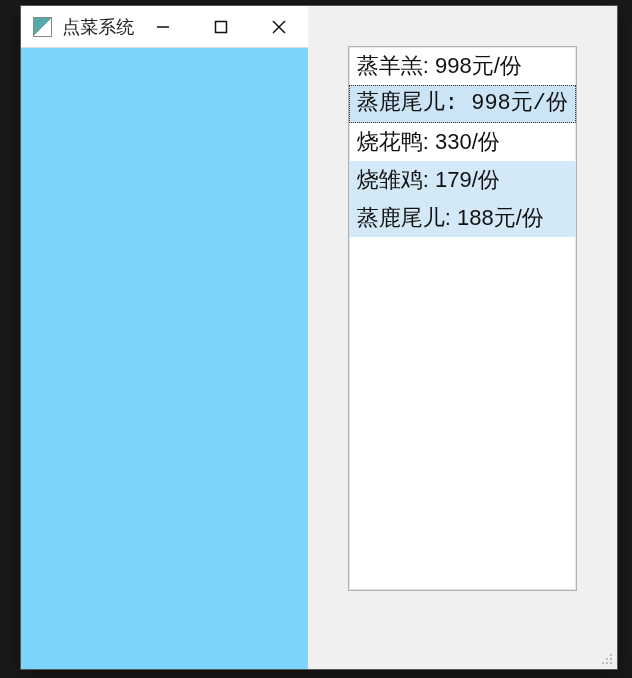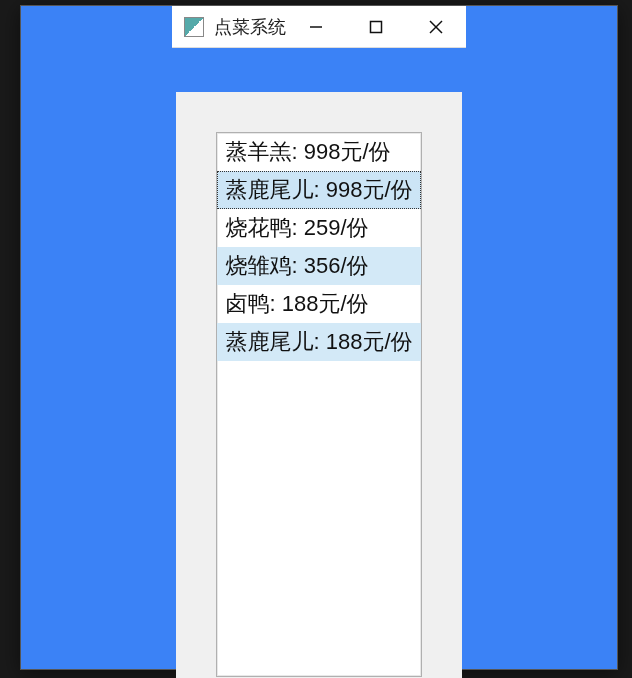--- a/index.html
+++ b/index.html
@@ -21,26 +21,25 @@
       line-height: 40px;
       padding-top: 100px;
       pointer-events: none;
     }
     .window {
       position: absolute;
       left: 20px;
       top: 5px;
       width: 598px;
       height: 665px;
-      background: #3b82f6;
+      background: #7dd3fc;
       border: 1px solid #555;
       box-shadow: 0 4px 20px rgba(0,0,0,0.5);
       display: flex;
-      flex-direction: column;
-      align-items: center;
+      flex-direction: row;
     }
     .titlebar {
       height: 42px;
       background: #ffffff;
       display: flex;
       align-items: center;
       border-bottom: 1px solid #ddd;
     }
     .app-icon {
       width: 20px;
@@ -66,21 +65,20 @@
       background: transparent;
       border: none;
       cursor: pointer;
     }
     .win-btn svg { display: block; }
     .client {
       flex: 1;
       background: #f0f0f0;
       position: relative;
       padding: 40px;
-      margin-top: 44px;
     }
     .listbox {
       width: 100%;
       height: 545px;
       background: #ffffff;
       border: 1px solid #b0b0b0;
       box-shadow: inset 0 0 0 1px #e8e8e8;
       overflow: hidden;
     }
     .listitem {
@@ -93,20 +91,21 @@
       user-select: none;
       white-space: nowrap;
     }
     .listitem.alt {
       background: #d3e9f7;
     }
     .listitem.selected {
       background: #cce5f6;
       outline: 1px dotted #333;
       outline-offset: -1px;
+      font-family: Liberation Mono, monospace;
     }
     .resize-grip {
       position: absolute;
       right: 4px;
       bottom: 4px;
       width: 16px;
       height: 16px;
       opacity: 0.5;
     }
   </style>
@@ -135,23 +134,22 @@
         <line x1="1" y1="1" x2="13" y2="13" stroke="#111" stroke-width="1.5"></line>
         <line x1="13" y1="1" x2="1" y2="13" stroke="#111" stroke-width="1.5"></line>
       </svg>
     </button>
   </div>
 
   <div class="client">
     <div class="listbox" id="listbox">
         <div class="listitem">蒸羊羔: 998元/份</div>
         <div class="listitem alt selected">蒸鹿尾儿: 998元/份</div>
-        <div class="listitem">烧花鸭: 259/份</div>
-        <div class="listitem alt">烧雏鸡: 356/份</div>
-        <div class="listitem">卤鸭: 188元/份</div>
+        <div class="listitem">烧花鸭: 330/份</div>
+        <div class="listitem alt">烧雏鸡: 179/份</div>
         <div class="listitem alt">蒸鹿尾儿: 188元/份</div>
       </div>
 
     <svg class="resize-grip" viewBox="0 0 16 16">
       <circle cx="14" cy="6" r="1" fill="#666"></circle>
       <circle cx="10" cy="10" r="1" fill="#666"></circle>
       <circle cx="14" cy="10" r="1" fill="#666"></circle>
       <circle cx="6" cy="14" r="1" fill="#666"></circle>
       <circle cx="10" cy="14" r="1" fill="#666"></circle>
       <circle cx="14" cy="14" r="1" fill="#666"></circle>

